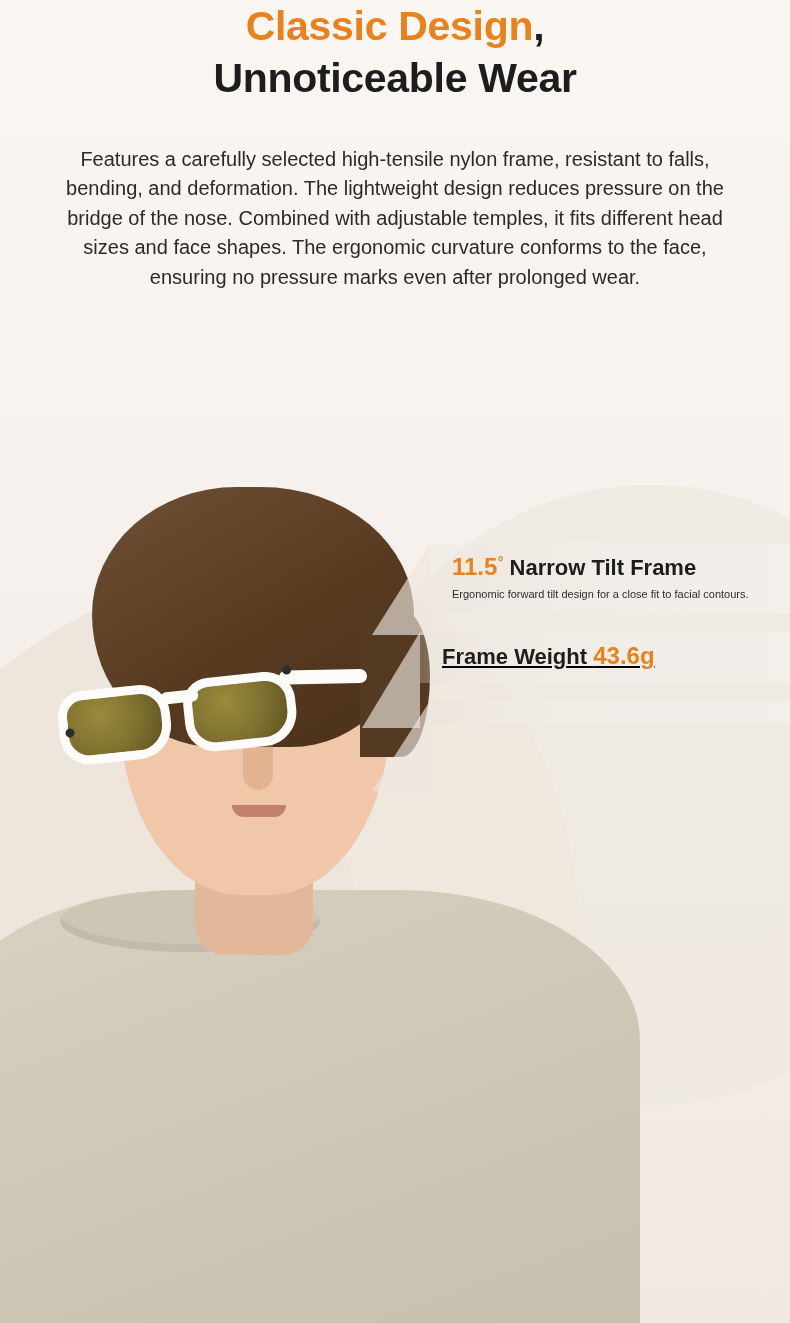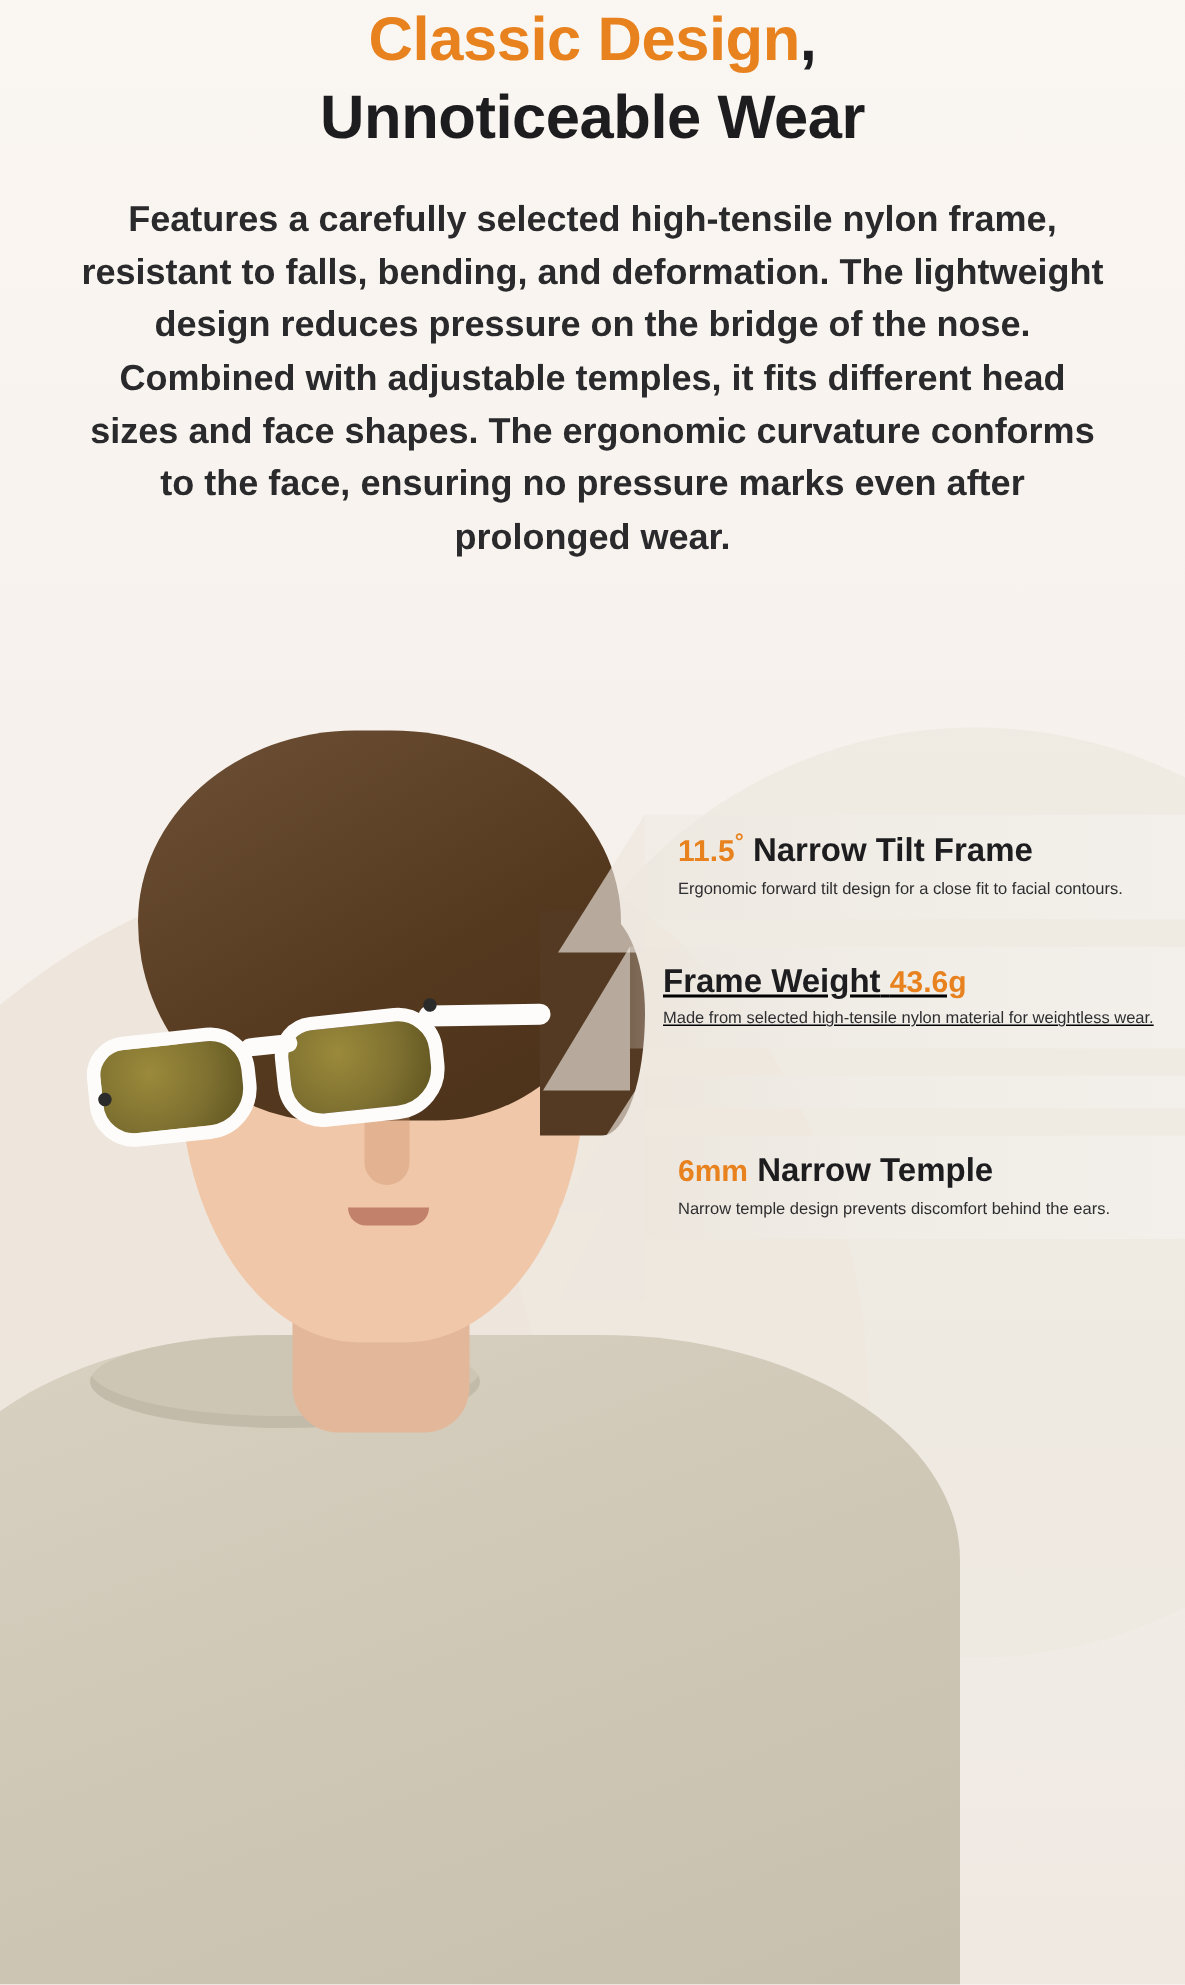--- a/index.html
+++ b/index.html
@@ -36,26 +36,26 @@
     font-weight: bold;
     line-height: 1.28;
     letter-spacing: -0.3px;
     color: #1d1d1f;
     margin: 0;
   }
   .title .accent {
     color: #e8821e;
   }
   .subtitle {
-    margin: 24px auto 0;
+    margin: 40px auto 0;
     width: 690px;
-    font-size: 24px;
+    font-size: 20px;
     line-height: 1.47;
     color: #2a2a2c;
-    font-weight: 700;
+    font-weight: 400;
   }
 
   
   .photo-wrap {
     position: absolute;
     left: 0;
     top: 455px;
     width: 790px;
     height: 868px;
     overflow: hidden;
@@ -258,21 +258,21 @@
   }
   .callout .c-head {
     font-size: 22px;
     font-weight: bold;
     color: #1d1d1f;
     line-height: 1.2;
     white-space: nowrap;
   }
   .callout .c-num {
     color: #e8821e;
-    font-size: 20px;
+    font-size: 24px;
     font-weight: bold;
   }
   .callout .c-sup {
     font-size: 15px;
     vertical-align: super;
     color: #e8821e;
   }
   .callout .c-body {
     margin-top: 5px;
     font-size: 11px;
@@ -327,28 +327,20 @@
         <span>Narrow Tilt Frame</span>
       </div>
       <div class="c-body">Ergonomic forward tilt design for a close fit to facial contours.</div>
     </div>
 
     <div class="callout wide" style="--h:96px">
       <div class="c-head">
         <span>Frame Weight</span>
         <span class="c-num">43.6g</span>
       </div>
-      <div class="c-body">Made from selected high-tensile nylon material for weightless wear.</div>
     </div>
 
     <div class="callout" style="--h:90px">
     </div>
 
-    <div class="callout" style="--h:110px">
-      <div class="c-head">
-        <span class="c-num">6mm</span>
-        <span>Narrow Temple</span>
-      </div>
-      <div class="c-body">Narrow temple design prevents discomfort behind the ears.</div>
-    </div>
 
   </div>
 </div>
 
 </body></html>

